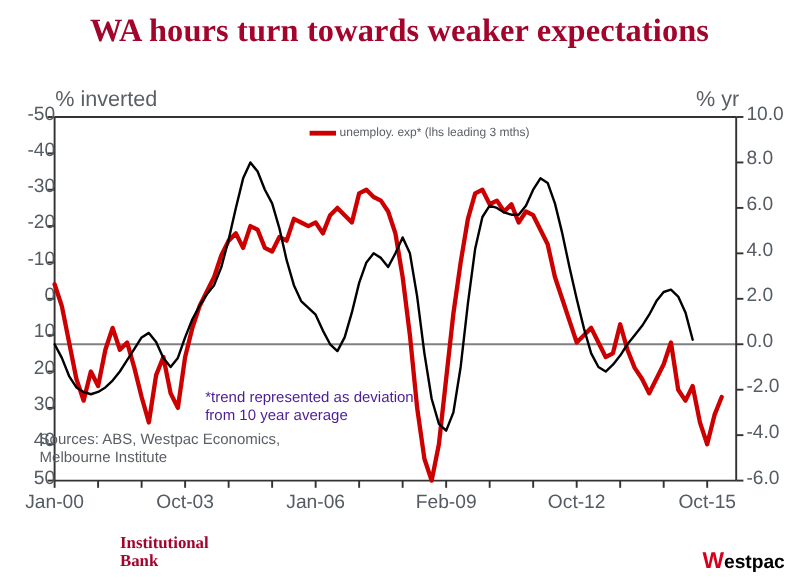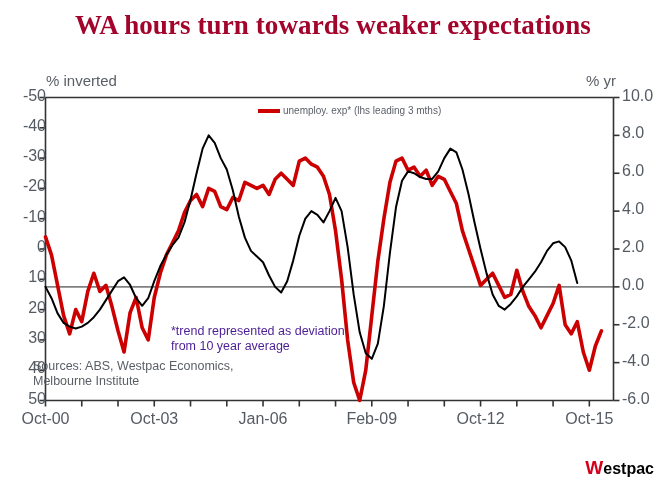--- a/index.html
+++ b/index.html
@@ -28,21 +28,21 @@
     text-align: center;
     font-family: "Liberation Serif", serif;
     font-weight: bold;
     font-size: 27px;
     color: #a3042c;
     letter-spacing: 0.1px;
     white-space: nowrap;
   }
   .axis-unit {
     position: absolute;
-    font-size: 15px;
+    font-size: 18px;
     color: #5a5f66;
     white-space: nowrap;
   }
   .unit-left  { left: 46px;  top: 72px; }
   .unit-right { right: 50px; top: 72px; }
 
   .tick-label {
     position: absolute;
     font-size: 16px;
     color: #555b63;
@@ -161,21 +161,21 @@
       <div class="tick-label tick-left" style="top: 389.5px;">50</div>
       <div class="tick-label tick-right" style="top: 86.5px;">10.0</div>
       <div class="tick-label tick-right" style="top: 124.375px;">8.0</div>
       <div class="tick-label tick-right" style="top: 162.25px;">6.0</div>
       <div class="tick-label tick-right" style="top: 200.125px;">4.0</div>
       <div class="tick-label tick-right" style="top: 238px;">2.0</div>
       <div class="tick-label tick-right" style="top: 275.875px;">0.0</div>
       <div class="tick-label tick-right" style="top: 313.75px;">-2.0</div>
       <div class="tick-label tick-right" style="top: 351.625px;">-4.0</div>
       <div class="tick-label tick-right" style="top: 389.5px;">-6.0</div>
-      <div class="tick-x" style="left: 5.5px; top: 409.5px;">Oct-00</div>
+      <div class="tick-x" style="left: 5.5px; top: 409.5px;">Jan-00</div>
       <div class="tick-x" style="left: 114.266px; top: 409.5px;">Oct-03</div>
       <div class="tick-x" style="left: 223.032px; top: 409.5px;">Jan-06</div>
       <div class="tick-x" style="left: 331.798px; top: 409.5px;">Feb-09</div>
       <div class="tick-x" style="left: 440.564px; top: 409.5px;">Oct-12</div>
       <div class="tick-x" style="left: 549.33px; top: 409.5px;">Oct-15</div>
     </div>
 
   <svg id="plot" width="666" height="483">
     <g id="plot-static">
         <line x1="45.5" y1="286.875" x2="613.5" y2="286.875" stroke="#808080" stroke-width="1.6"></line>
@@ -231,19 +231,21 @@
       <span class="legend-swatch red"></span>
       <span class="legend-text">unemploy. exp* (lhs leading 3 mths)</span>
     </div>
   </div>
 
   <div class="note">*trend represented as deviation
 from 10 year average</div>
   <div class="sources">Sources: ABS, Westpac Economics,
 Melbourne Institute</div>
 
+  <div class="footer-brand">Institutional
+Bank</div>
 
   <div class="logo">
     <span class="logo-w">W</span>
     <span class="logo-rest">estpac</span>
   </div>
 
 </div>
 
 </body></html>

